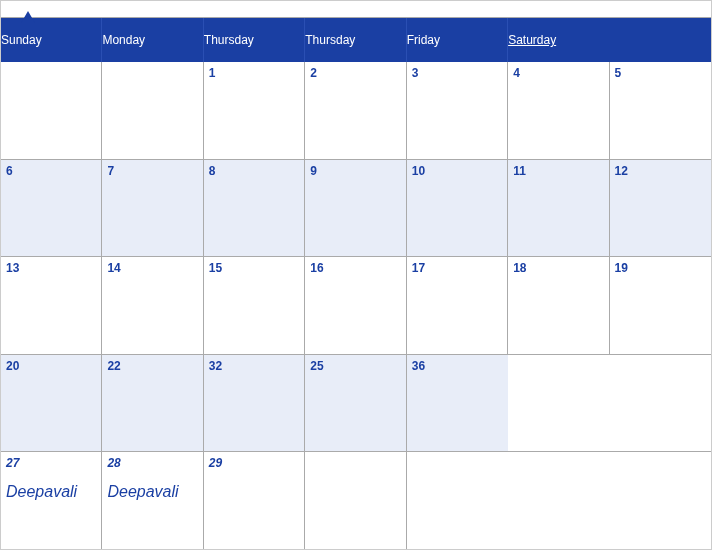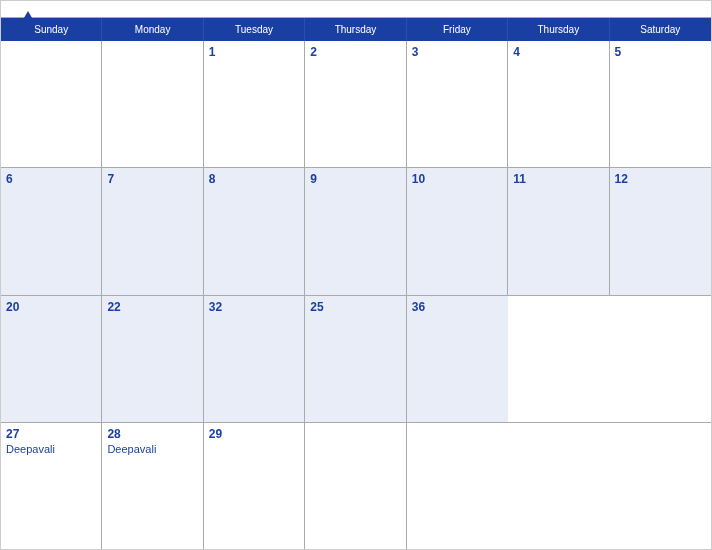--- a/index.html
+++ b/index.html
@@ -76,58 +76,57 @@
       flex-direction: column;
       border-top: 1px solid #aaa;
     }
     .day-headers {
       display: grid;
       grid-template-columns: repeat(7, 1fr);
       background: #1a3fa3;
     }
     .day-header {
       color: #fff;
-      text-align: center;
-      padding: 6px 0;
-      font-size: 10px;
+      padding: 15px 0;
+      font-size: 12px;
       font-weight: normal;
       border-right: 1px solid #2a4fb3;
     }
-    .day-header:last-child { border-right: none; }
+    .day-header:last-child { border-right: none; text-decoration: underline; }
     .weeks {
       flex: 1;
       display: flex;
       flex-direction: column;
     }
     .week-row {
       display: grid;
       grid-template-columns: repeat(7, 1fr);
       flex: 1;
       border-bottom: 1px solid #aaa;
     }
-    .week-row:last-child { border-bottom: none; }
+    .week-row:last-child { border-bottom: none; font-style: italic; }
     .day-cell {
       border-right: 1px solid #aaa;
       padding: 4px 5px;
       vertical-align: top;
       position: relative;
       background: #fff;
       min-height: 70px;
     }
     .day-cell:last-child { border-right: none; }
     .day-number {
       font-size: 12px;
       color: #1a3fa3;
       font-weight: bold;
       display: block;
     }
     .event-label {
-      font-size: 11px;
-      color: #1a3fa3;
-      margin-top: 2px;
+      font-size: 16px;
+      color: #1a3fa3;
+      margin-top: 13px;
       display: block;
     }
     .week-row.colored .day-cell {
       background: #e8edf8;
     }
     .week-row.white .day-cell {
       background: #fff;
     }
   </style>
 </head>
@@ -144,24 +143,23 @@
     </div>
     <h1 class="month-title"></h1>
     <span class="country-label"></span>
   </div>
 
   <div class="calendar-table">
     <div class="day-headers">
 
     <div class="day-header">Sunday</div>
         <div class="day-header">Monday</div>
-        <div class="day-header">Tuesday</div>
+        <div class="day-header">Thursday</div>
         <div class="day-header">Thursday</div>
         <div class="day-header">Friday</div>
-        <div class="day-header">Thursday</div>
         <div class="day-header">Saturday</div>
       </div>
     <div class="weeks">
 
     <div class="week-row white">
           <div class="day-cell"></div>
           <div class="day-cell"></div>
           <div class="day-cell">
             <span class="day-number">1</span>
           </div>
@@ -194,20 +192,43 @@
           <div class="day-cell">
             <span class="day-number">10</span>
           </div>
           <div class="day-cell">
             <span class="day-number">11</span>
           </div>
           <div class="day-cell">
             <span class="day-number">12</span>
           </div>
         </div>
+        <div class="week-row white">
+          <div class="day-cell">
+            <span class="day-number">13</span>
+          </div>
+          <div class="day-cell">
+            <span class="day-number">14</span>
+          </div>
+          <div class="day-cell">
+            <span class="day-number">15</span>
+          </div>
+          <div class="day-cell">
+            <span class="day-number">16</span>
+          </div>
+          <div class="day-cell">
+            <span class="day-number">17</span>
+          </div>
+          <div class="day-cell">
+            <span class="day-number">18</span>
+          </div>
+          <div class="day-cell">
+            <span class="day-number">19</span>
+          </div>
+        </div>
         <div class="week-row colored">
           <div class="day-cell">
             <span class="day-number">20</span>
           </div>
           <div class="day-cell">
             <span class="day-number">22</span>
           </div>
           <div class="day-cell">
             <span class="day-number">32</span>
           </div>

